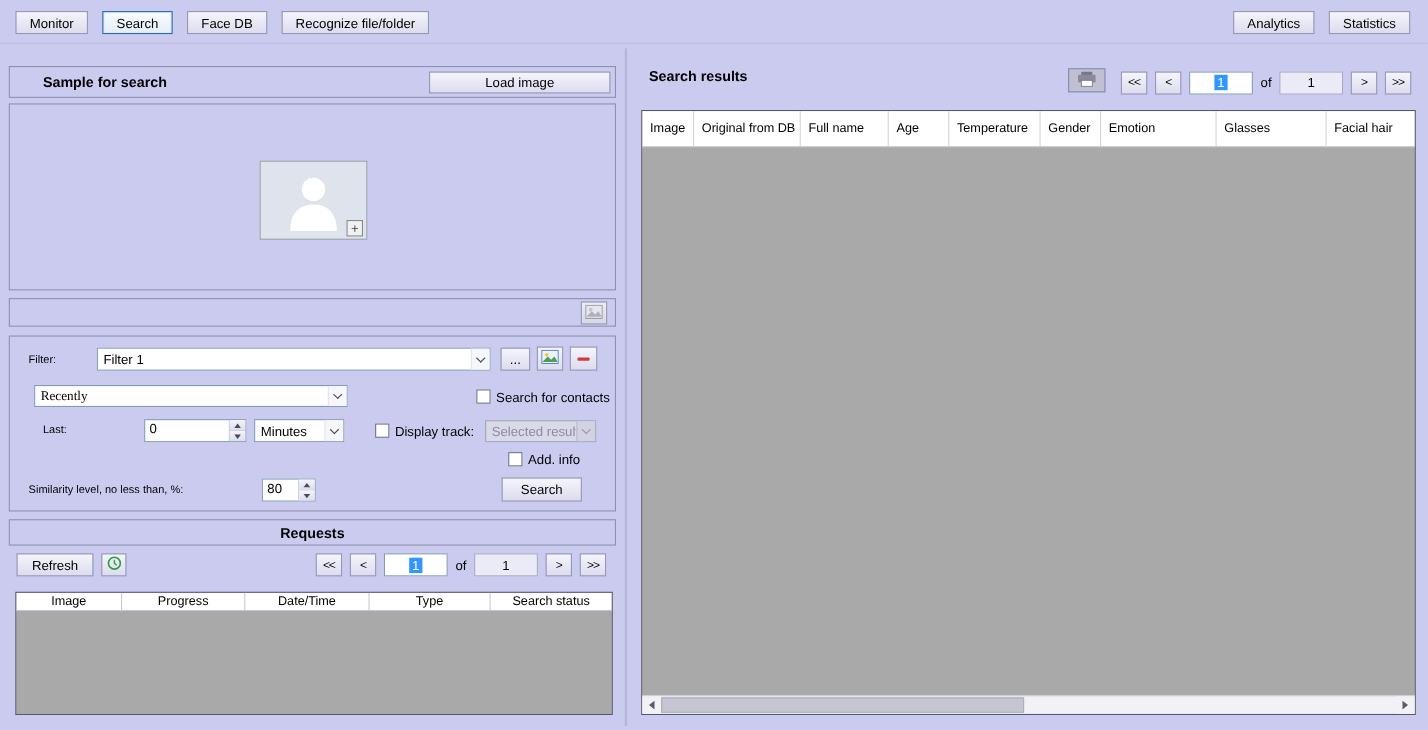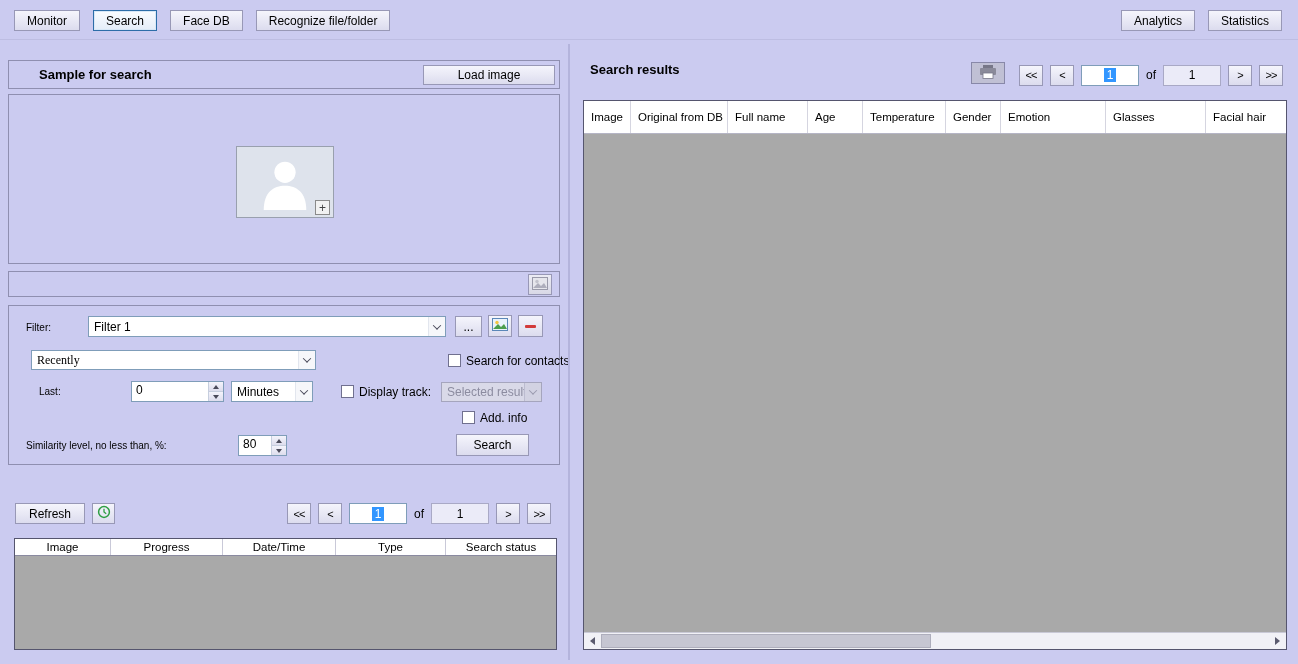--- a/index.html
+++ b/index.html
@@ -53,21 +53,21 @@
   
   .toolbar { position:absolute; left:0; top:0; width:1298px; height:40px; border-bottom:1px solid #bdbde2; }
   .tb-left { position:absolute; left:14px; top:10px; display:flex; gap:13px; }
   .tb-right { position:absolute; right:16px; top:10px; display:flex; gap:13px; }
 
   
   .left-panel { position:absolute; left:8px; top:48px; width:552px; height:608px; }
   .section-box { position:absolute; left:0; width:552px; border:1px solid #8f8fb0; }
   .sample-header { top:12px; height:29px; display:flex; align-items:center; justify-content:space-between; padding:0 4px 0 30px; }
   .section-title { font-size:13px; font-weight:bold; }
-  .load-image-btn { width:132px; height:20px; }
+  .load-image-btn { width:165px; height:20px; }
   .image-area { top:46px; height:170px; }
   .silhouette-box { position:absolute; left:227px; top:51px; width:98px; height:72px; background:#dee3ec; border:1px solid #99a0ae; display:flex; align-items:center; justify-content:center; }
   .plus-btn { position:absolute; left:306px; top:105px; width:15px; height:15px; background:#f1f1f1; border:1px solid #8a8a8a; font-size:12px; line-height:12px; display:flex; align-items:center; justify-content:center; color:#444; }
   .thin-bar { top:223px; height:26px; }
   .thin-bar .icon-btn { position:absolute; right:7px; top:2px; height:21px; background:linear-gradient(#ececf4,#d8d8e6); }
   .filter-box { top:257px; height:160px; }
   .filter-box .lbl { position:absolute; font-size:10px; white-space:nowrap; }
   .requests-header { top:424px; height:24px; display:flex; align-items:center; justify-content:center; }
   .requests-toolbar { position:absolute; left:0; top:453px; width:552px; height:26px; }
   .refresh-btn { position:absolute; left:7px; top:2px; width:70px; height:21px; }
@@ -174,21 +174,21 @@
     <button class="btn icon-btn" style="position:absolute; left:509px; top:9px; width:25px; height:22px;">
       <span class="minus-glyph"></span>
     </button>
 
     <div class="combo" style="left:22px; top:44px; width:285px; height:20px;font-family:Liberation Serif, serif;">
       <span class="combo-val">Recently</span>
       <span class="combo-arrow">
           <i class="chev"></i>
         </span>
     </div>
-    <span style="position:absolute; left:439px; top:47px; white-space:nowrap;">
+    <span style="position:absolute; left:424px; top:47px; white-space:nowrap;">
       <span class="cb"></span><span class="cb-label">Search for contacts</span>
     </span>
 
     <span class="lbl" style="left:30px; top:80px;">Last:</span>
     <div class="spin" style="left:122px; top:75px; width:93px; height:21px;">
       <span class="spin-val">0</span>
       <span class="spin-btns">
         <span class="spin-up">
             <i class="tri-up"></i>
           </span>
@@ -225,20 +225,23 @@
             <i class="tri-up"></i>
           </span>
         <span class="spin-down">
             <i class="tri-down"></i>
           </span>
       </span>
     </div>
     <button class="btn" style="position:absolute; left:447px; top:128px; width:73px; height:22px;">Search</button>
   </div>
 
+  <div class="section-box requests-header">
+    <span class="section-title">Requests</span>
+  </div>
 
   <div class="requests-toolbar">
     <button class="btn refresh-btn">Refresh</button>
     <button class="btn timer-btn">
       <span>
         <svg width="14" height="14" viewBox="0 0 14 14">
           <circle cx="7" cy="7" r="5.4" fill="none" stroke="#2f9e44" stroke-width="1.5"></circle>
           <path d="M7 3.8 V7 L9.2 8.8" stroke="#2f9e44" stroke-width="1.3" fill="none"></path>
         </svg>
       </span>

